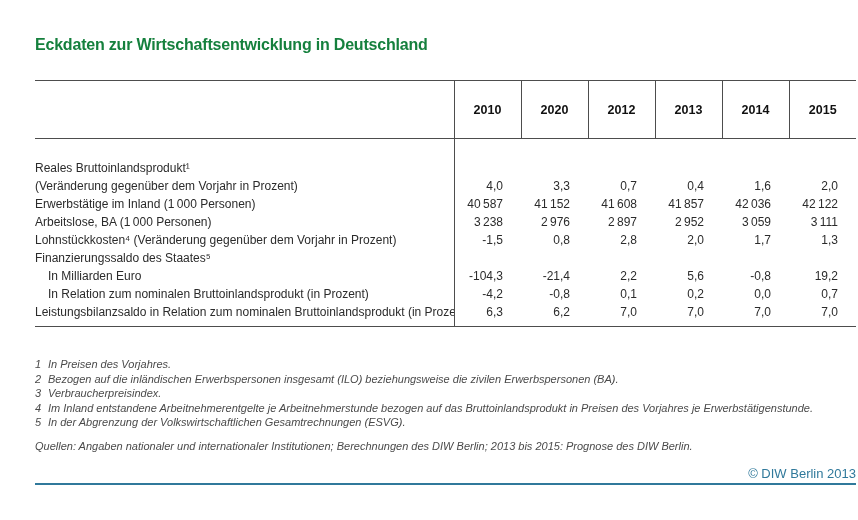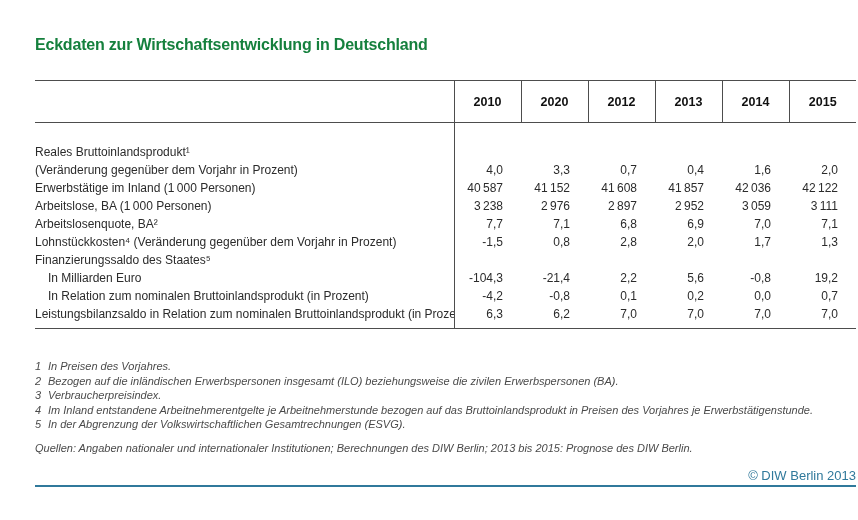--- a/index.html
+++ b/index.html
@@ -30,21 +30,21 @@
   }
   table.data-table col.c-label{width:419px;}
   table.data-table col.c-year{width:67px;}
   thead th{
     border-top:1px solid var(--rule);
     border-bottom:1px solid var(--rule);
     font-size:12.5px;
     font-weight:bold;
     color:#111;
     height:25px;
-    padding:8px;
+    padding:16px;
     text-align:center;
     margin-top:27px;
   }
   thead th + th{border-left:1px solid var(--rule);}
   tbody td{
     font-size:12px;
     height:18px;
     padding:0;
     vertical-align:middle;
     white-space:nowrap;
@@ -155,29 +155,20 @@
         <tr>
           <td class="label">Arbeitslose, BA (1 000 Personen)</td>
           <td class="val">3 238</td>
           <td class="val">2 976</td>
           <td class="val">2 897</td>
           <td class="val">2 952</td>
           <td class="val">3 059</td>
           <td class="val">3 111</td>
         </tr>
         <tr>
-          <td class="label">Arbeitslosenquote, BA²</td>
-          <td class="val">7,7</td>
-          <td class="val">7,1</td>
-          <td class="val">6,8</td>
-          <td class="val">6,9</td>
-          <td class="val">7,0</td>
-          <td class="val">7,1</td>
-        </tr>
-        <tr>
           <td class="label">Lohnstückkosten⁴ (Veränderung gegenüber dem Vorjahr in Prozent)</td>
           <td class="val">-1,5</td>
           <td class="val">0,8</td>
           <td class="val">2,8</td>
           <td class="val">2,0</td>
           <td class="val">1,7</td>
           <td class="val">1,3</td>
         </tr>
         <tr>
           <td class="label">Finanzierungssaldo des Staates⁵</td>

